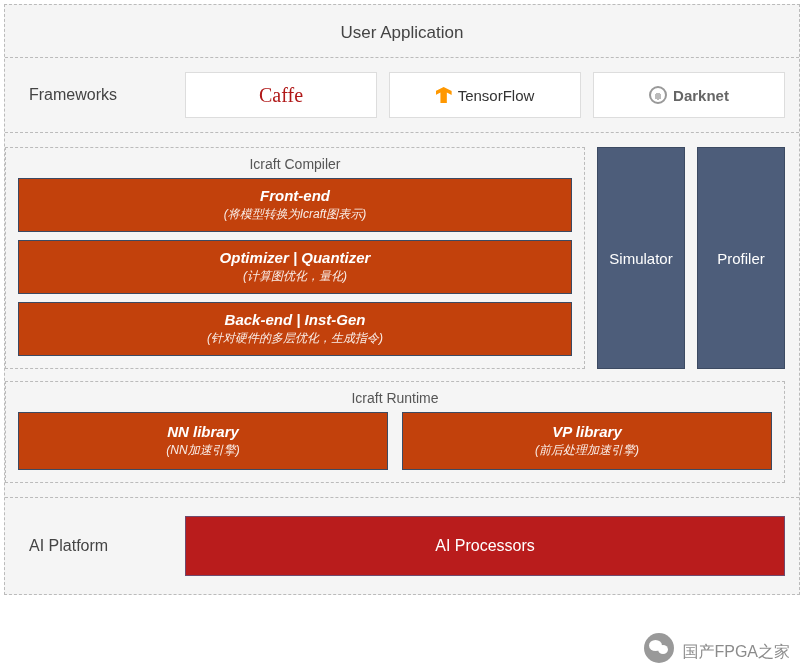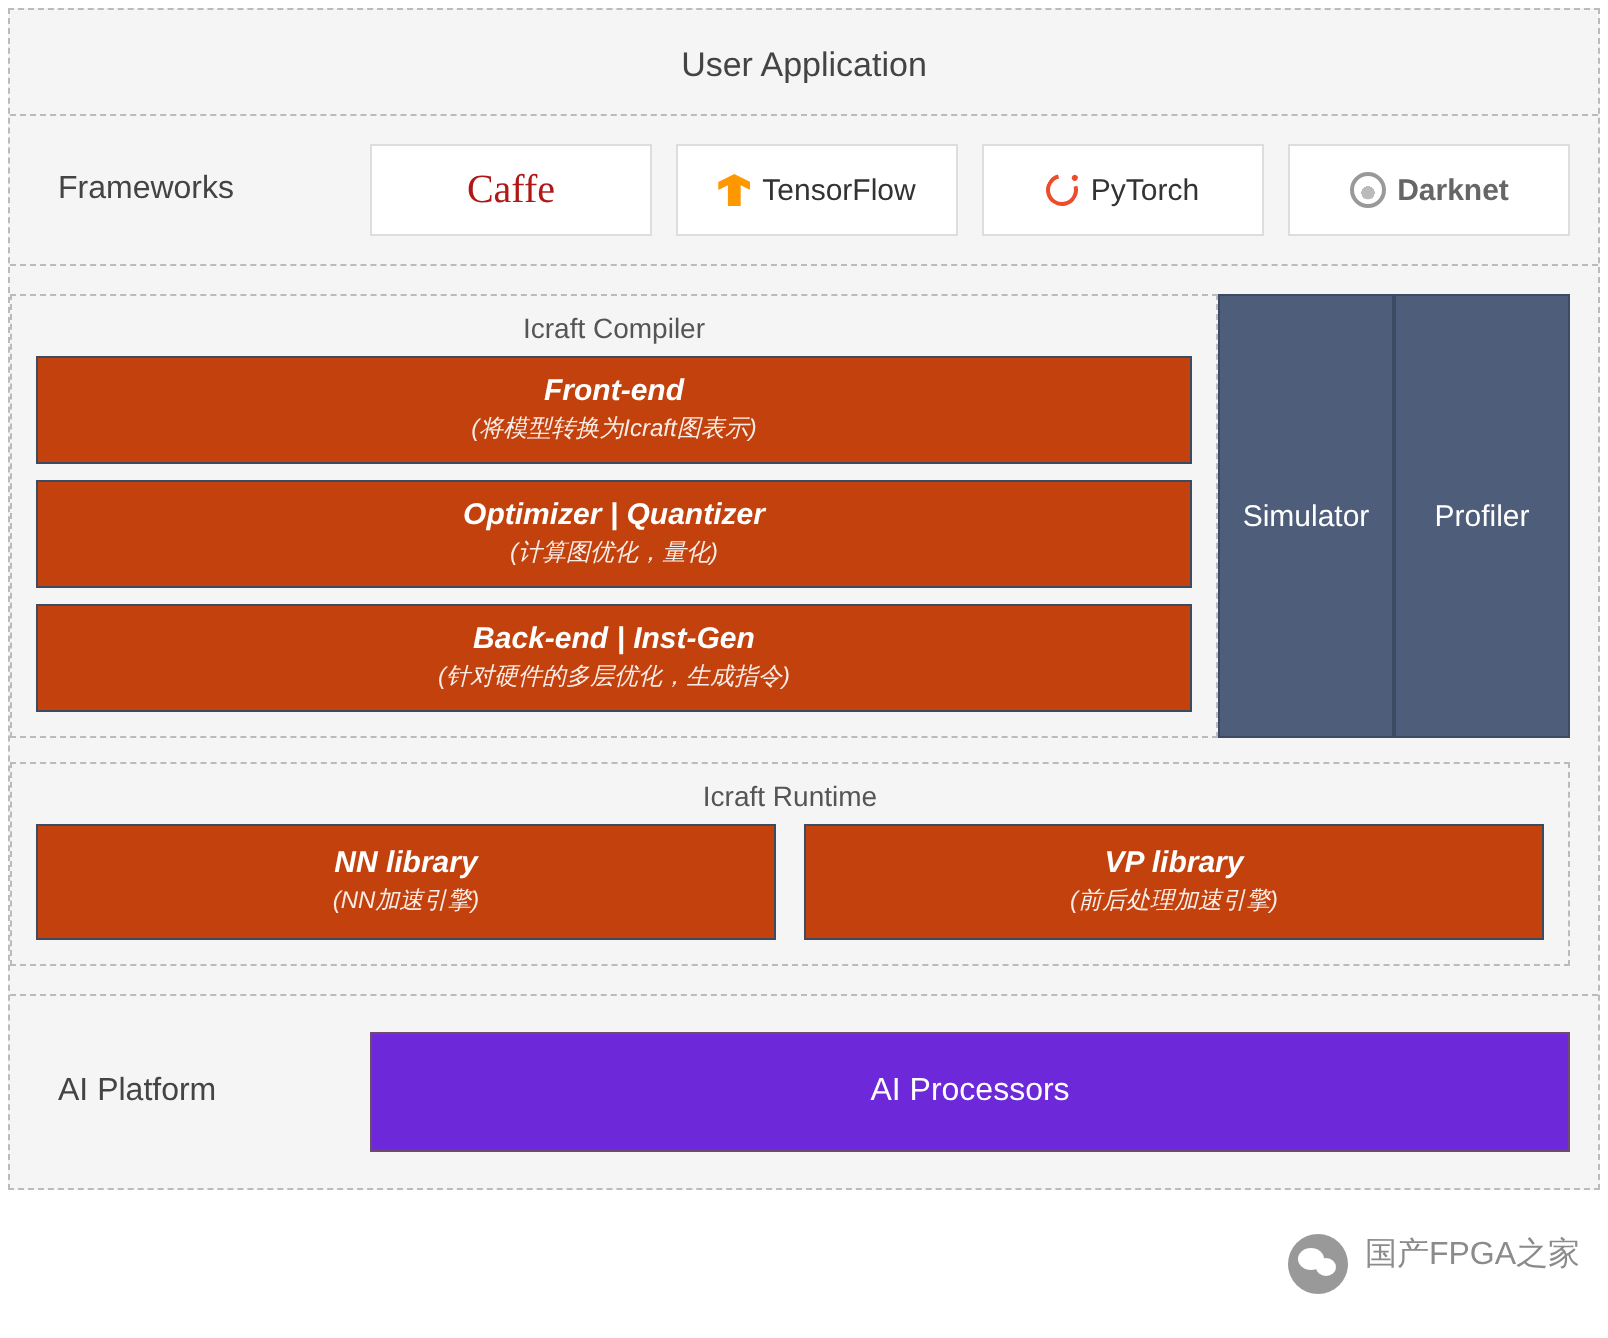--- a/index.html
+++ b/index.html
@@ -64,21 +64,21 @@
   }
   .caffe-text { font-family: "Times New Roman", serif; color: #b01818; font-size: 20px; }
   .tf-icon { display:inline-flex; width:16px; height:16px; background:#ff9800; clip-path: polygon(50% 0,100% 25%,100% 50%,70% 35%,70% 100%,30% 100%,30% 35%,0 50%,0 25%);}
   .pt-icon { display:inline-flex; width:16px; height:16px; border:2.5px solid #ee4c2c; border-radius:50%; border-top-color:transparent; transform:rotate(30deg); position:relative;}
   .pt-icon::after{content:"";position:absolute;width:3px;height:3px;background:#ee4c2c;border-radius:50%;top:-4px;right:2px;}
   .dk-icon { display:inline-flex; width:18px; height:18px; border:2px solid #999; border-radius:50%; position:relative; background:radial-gradient(circle at 50% 60%,#bbb 0 30%,transparent 31%);}
   .dk-text { color:#666; font-weight:600; }
 
   
   .sdk-content { display:flex; flex-direction:column; gap:12px; }
-  .sdk-top { display:flex; }
+  .sdk-top { display:flex; gap:12px; }
   .compiler-group {
     flex: 1;
     border: 1px dashed #bbb;
     padding: 8px 12px 12px 12px;
     background: transparent;
   }
   .group-title {
     text-align: center;
     font-size: 14px;
     color: #555;
@@ -110,36 +110,36 @@
   .runtime-group {
     border: 1px dashed #bbb;
     padding: 8px 12px 12px 12px;
   }
   .rt-boxes { display:flex; gap:14px; }
   .rt-boxes .bluebox { flex:1; margin-bottom:0; padding:10px 6px;}
 
   
   .platform-row .content-col { padding: 18px 14px 18px 0; }
   .platform-box {
-    background: #6d28d9;
+    background: #b91c1c;
     border: 1px solid #6f4a6d;
     color: #fff;
     text-align: center;
     padding: 20px;
     font-size: 16px;
     font-weight: 500;
   }
 
   
   .watermark {
     position: absolute;
     right: 14px;
-    bottom: 22px;
-    display: flex;
-    align-items: flex-start;
+    bottom: 6px;
+    display: flex;
+    align-items: flex-end;
     gap: 8px;
     font-size: 16px;
     color: #777;
     opacity: 0.85;
   }
   .wechat-icon {
     width: 30px; height: 30px; border-radius: 50%;
     background: #888; position: relative; display:inline-block;
   }
   .wechat-icon::before{
@@ -161,24 +161,20 @@
   <div class="row">
     <div class="label-col">Frameworks</div>
     <div class="content-col">
       <div class="fw-boxes">
         <div class="fw-box">
           <span class="caffe-text">Caffe</span>
         </div>
         <div class="fw-box">
           <span class="tf-icon"></span>
           <span>TensorFlow</span>
-        </div>
-        <div class="fw-box">
-          <span class="pt-icon"></span>
-          <span>PyTorch</span>
         </div>
         <div class="fw-box">
           <span class="dk-icon"></span>
           <span class="dk-text">Darknet</span>
         </div>
       </div>
     </div>
   </div>
 
   <div class="row">

